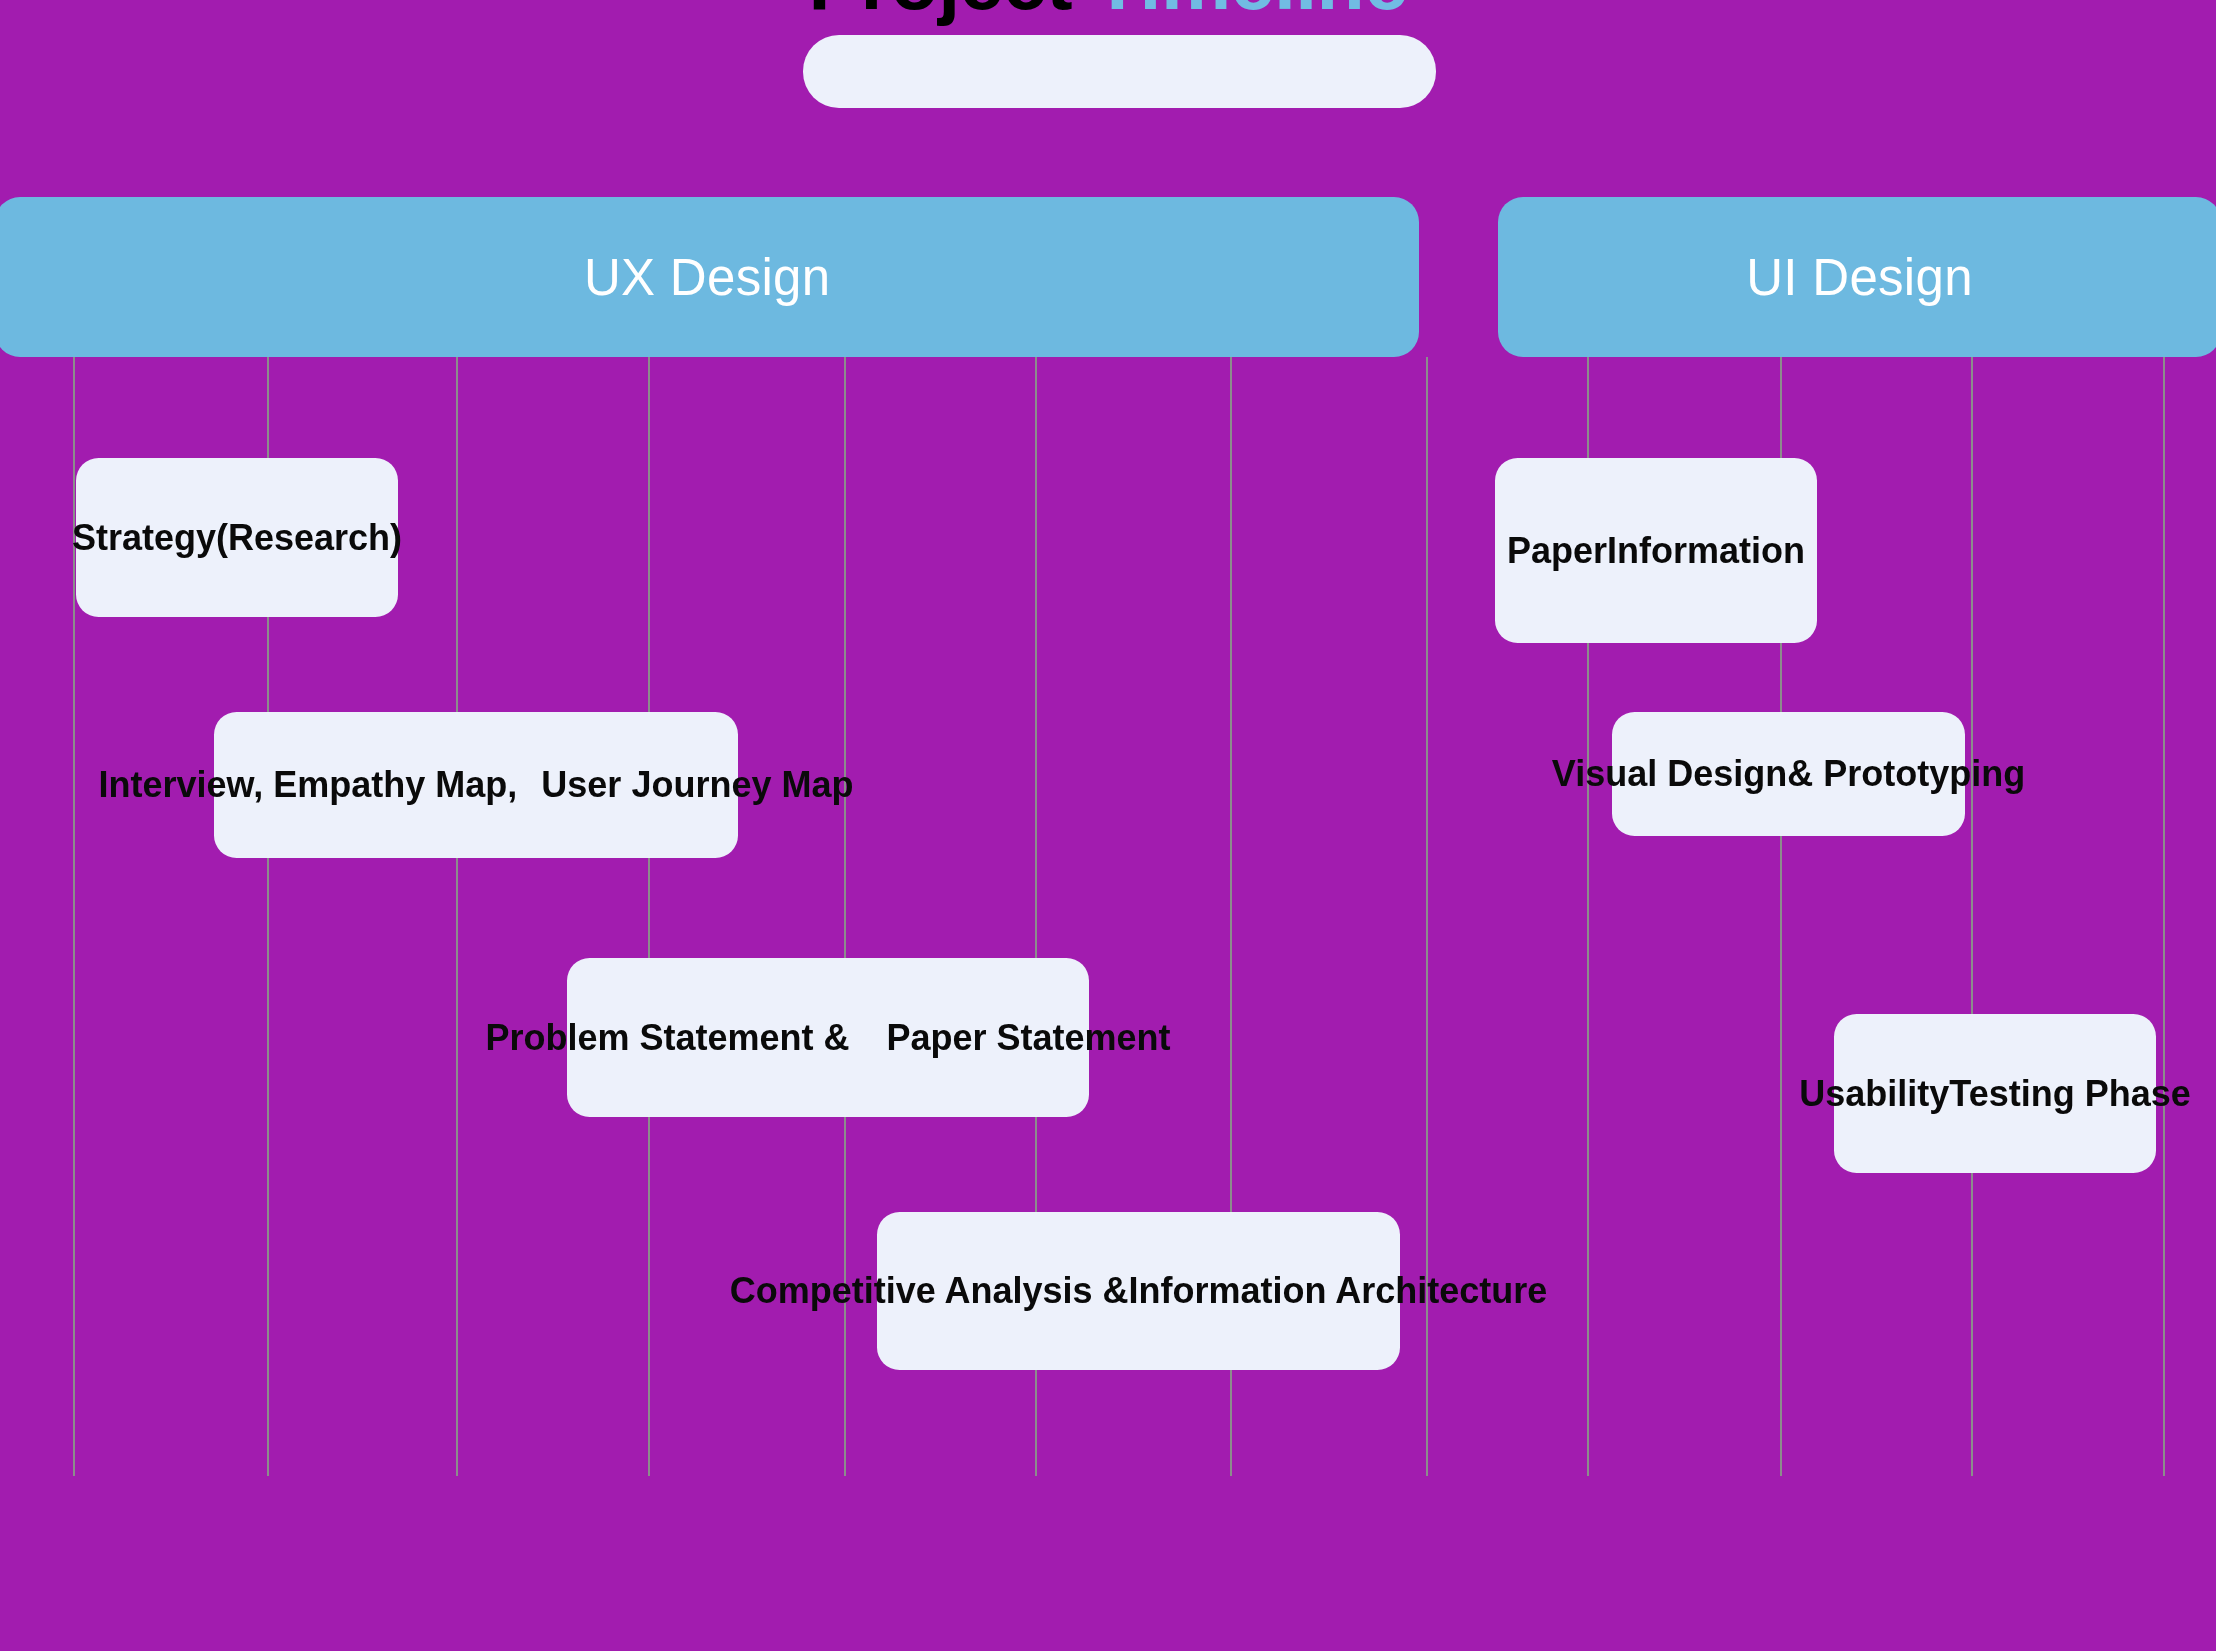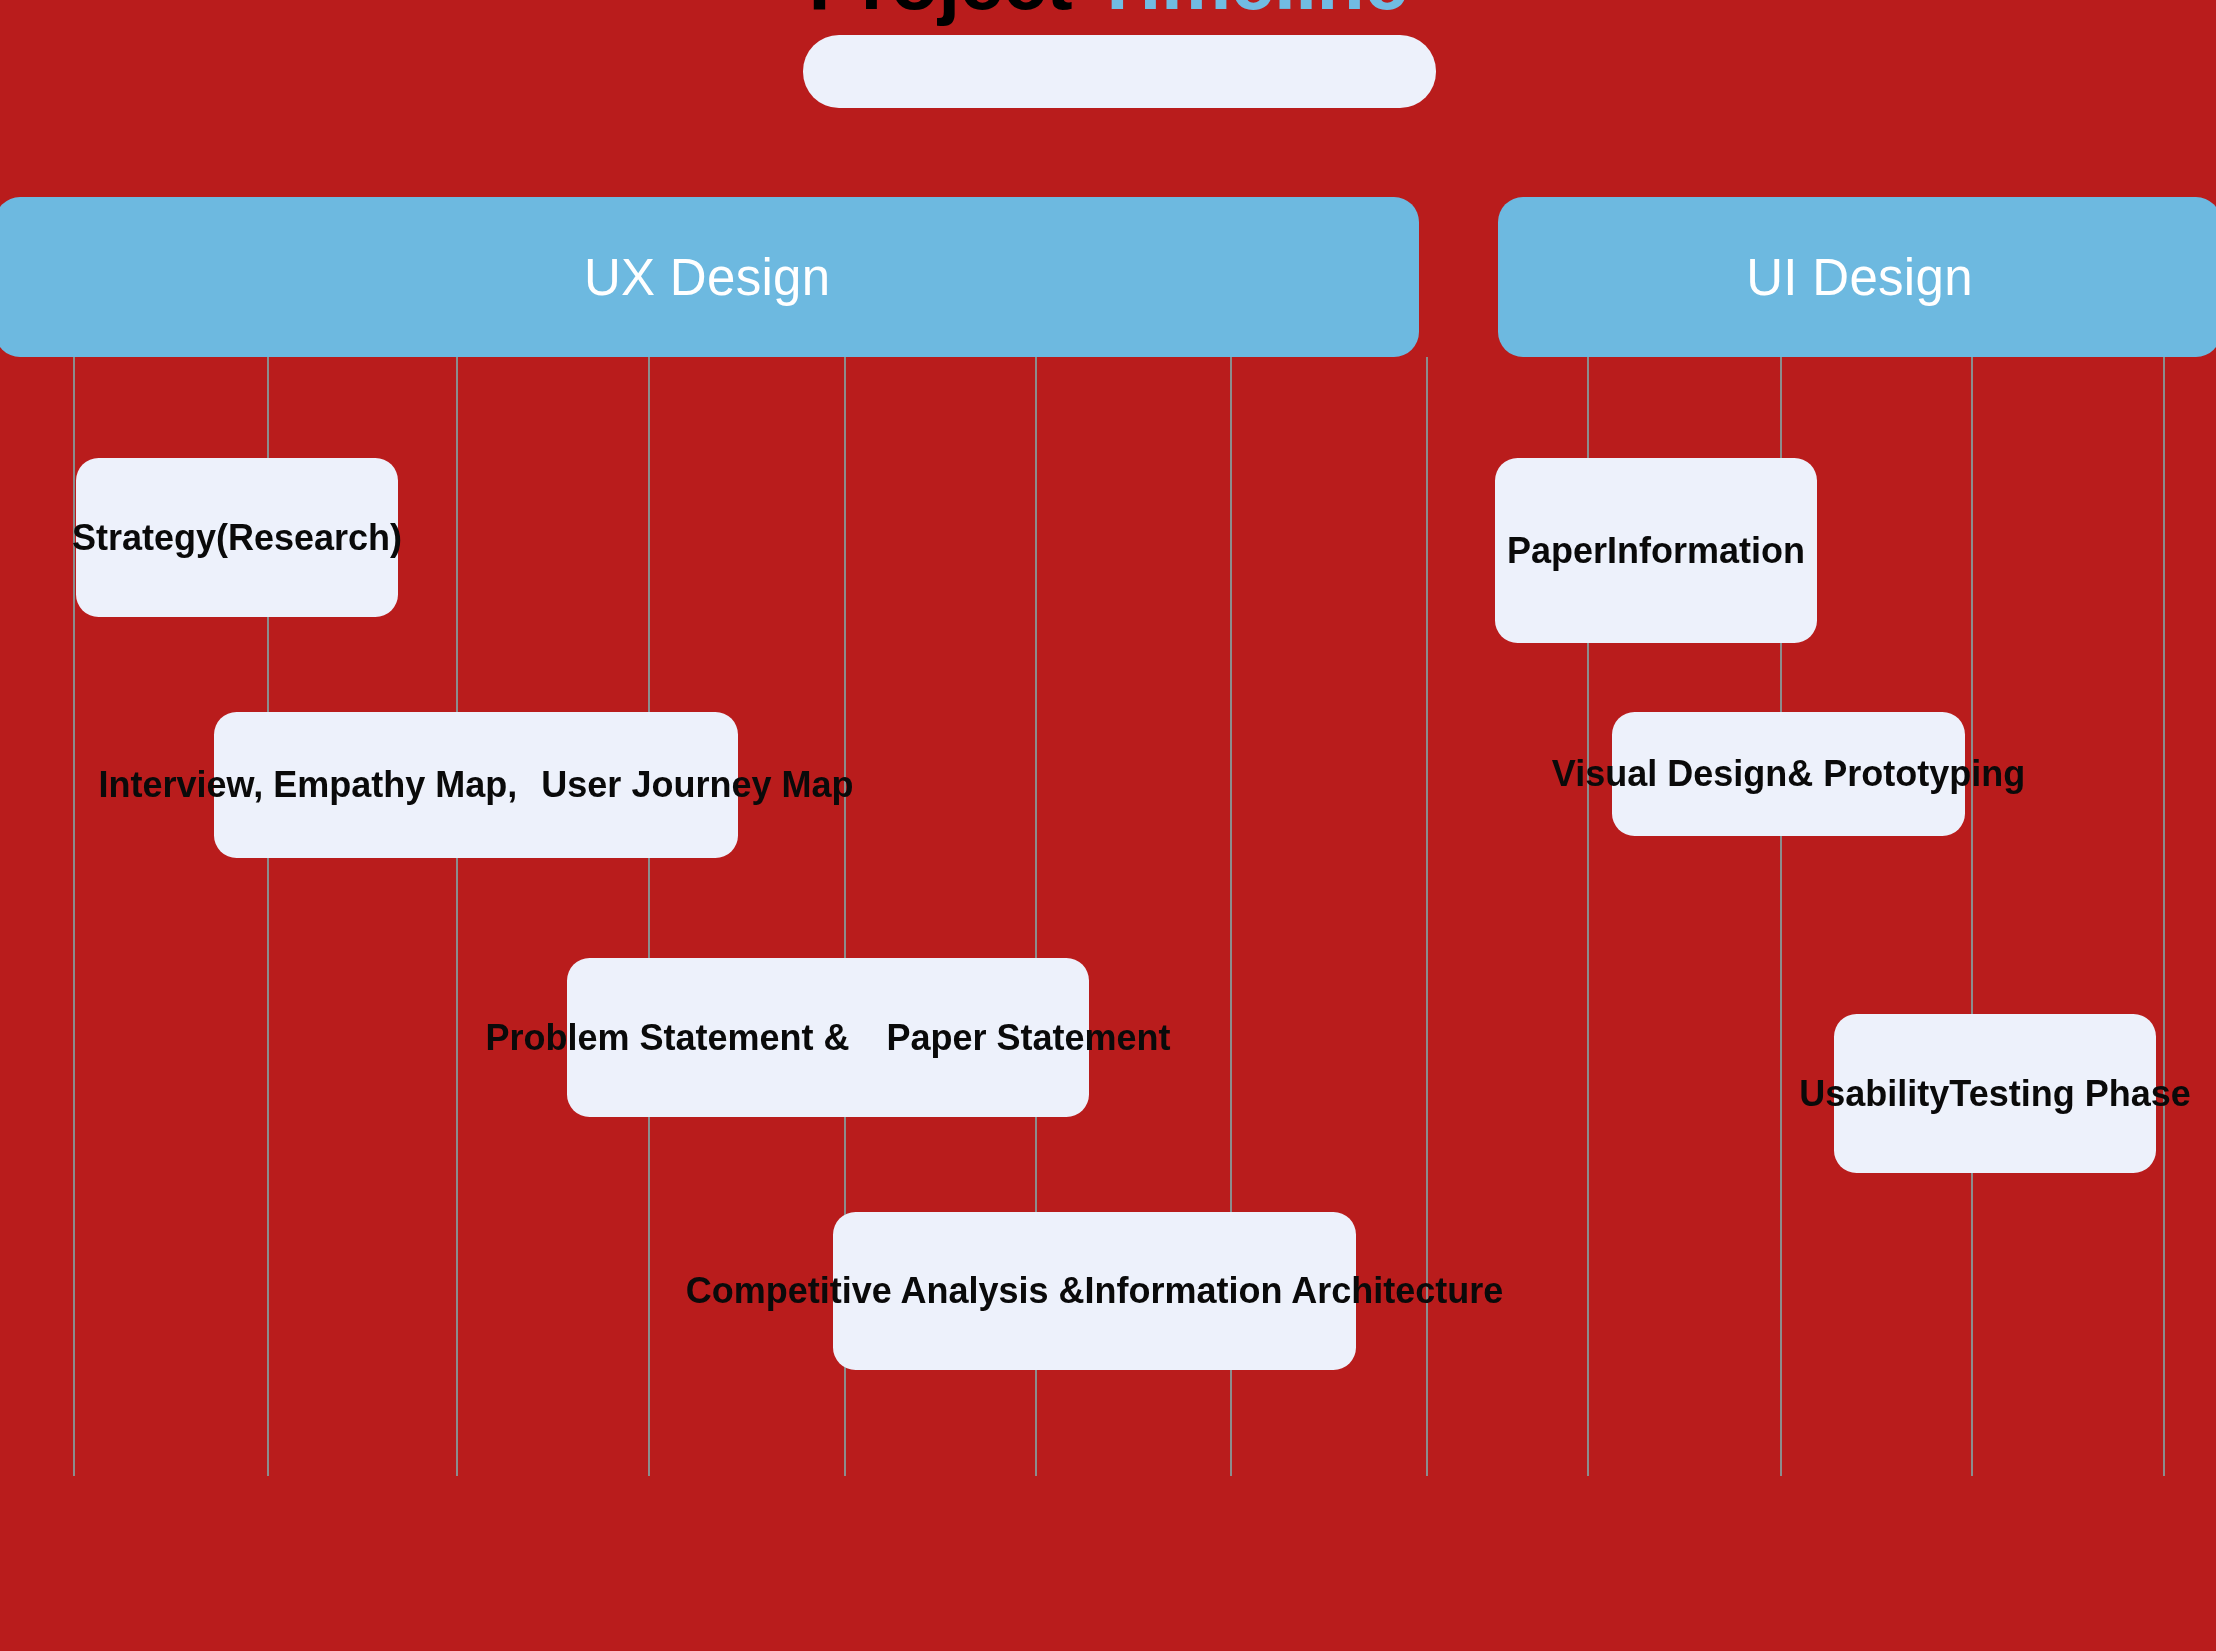--- a/index.html
+++ b/index.html
@@ -6,21 +6,21 @@
   * { margin:0; padding:0; box-sizing:border-box; }
   html, body {
     width:2216px; height:1652px;
     background:#000000;
     overflow:hidden;
     font-family:"Liberation Sans", sans-serif;
   }
   #stage {
     position:relative;
     width:2216px; height:1652px;
-    background:#b91c1c;
+    background:#a21caf;
     overflow:hidden;
   }
 
   
   #title-wrap {
     position:absolute;
     left:0; top:-58px;
     width:2216px;
     text-align:center;
     z-index:1;
@@ -136,21 +136,21 @@
         <div class="task-line">(Research)</div>
       </div>
       <div class="task-card" style="left: 214px; top: 712px; width: 524px; height: 146px; gap: 24px;">
         <div class="task-line">Interview, Empathy Map,</div>
         <div class="task-line">User Journey Map</div>
       </div>
       <div class="task-card" style="left: 567px; top: 958px; width: 522px; height: 159px; gap: 37px;">
         <div class="task-line">Problem Statement &amp;</div>
         <div class="task-line">Paper Statement</div>
       </div>
-      <div class="task-card" style="left: 833px; top: 1212px; width: 523px; height: 158px;">
+      <div class="task-card" style="left: 877px; top: 1212px; width: 523px; height: 158px;">
         <div class="task-line">Competitive Analysis &amp;</div>
         <div class="task-line">Information Architecture</div>
       </div>
       <div class="task-card" style="left: 1495px; top: 458px; width: 322px; height: 185px;">
         <div class="task-line">Paper</div>
         <div class="task-line">Information</div>
       </div>
       <div class="task-card" style="left: 1612px; top: 712px; width: 353px; height: 124px;">
         <div class="task-line">Visual Design</div>
         <div class="task-line">&amp; Prototyping</div>

